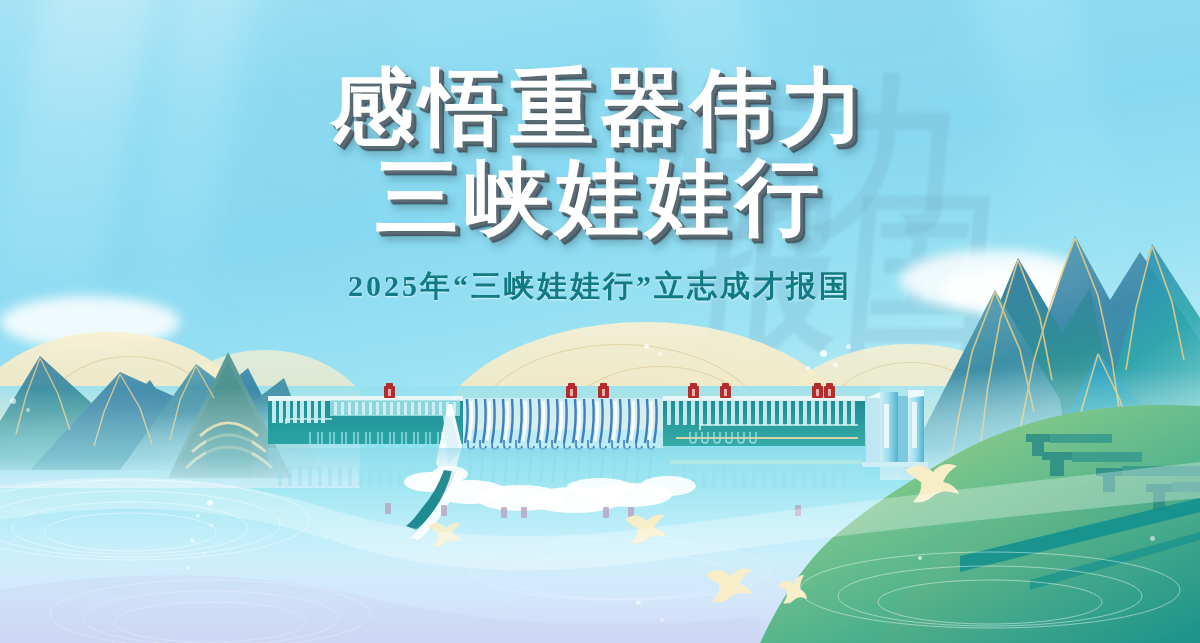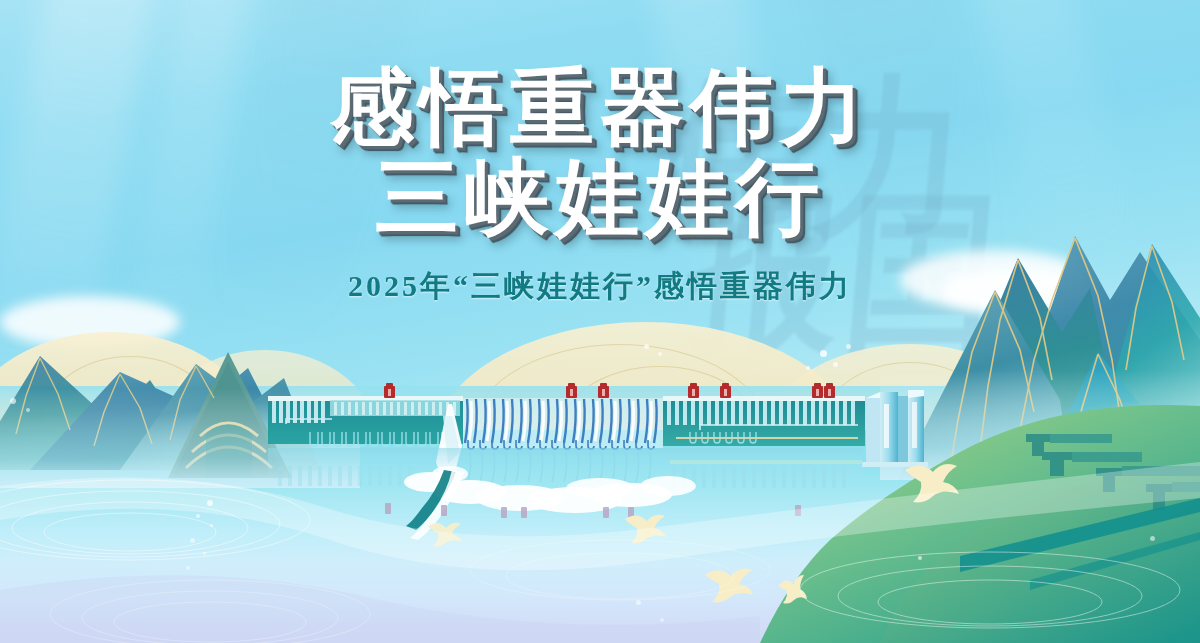--- a/index.html
+++ b/index.html
@@ -650,16 +650,16 @@
   <div class="dot" style="left:10px;  top:398px; width:6px;  height:6px;  opacity:.7;"></div>
   <div class="dot" style="left:26px;  top:408px; width:4px;  height:4px;  opacity:.6;"></div>
   <div class="dot" style="left:1150px;top:536px; width:5px;  height:5px;  opacity:.6;"></div>
   <div class="dot" style="left:918px; top:556px; width:4px;  height:4px;  opacity:.7;"></div>
   <div class="dot" style="left:636px; top:600px; width:5px;  height:5px;  opacity:.6;"></div>
   <div class="dot" style="left:660px; top:618px; width:4px;  height:4px;  opacity:.5;"></div>
 
   <div class="title-block">
     <div class="title-line">感悟重器伟力</div>
     <div class="title-line">三峡娃娃行</div>
-    <div class="subtitle">2025年“三峡娃娃行”感悟重器伟力</div>
+    <div class="subtitle">2025年“三峡娃娃行”立志成才报国</div>
   </div>
 
 </div>
 
 </body></html>

